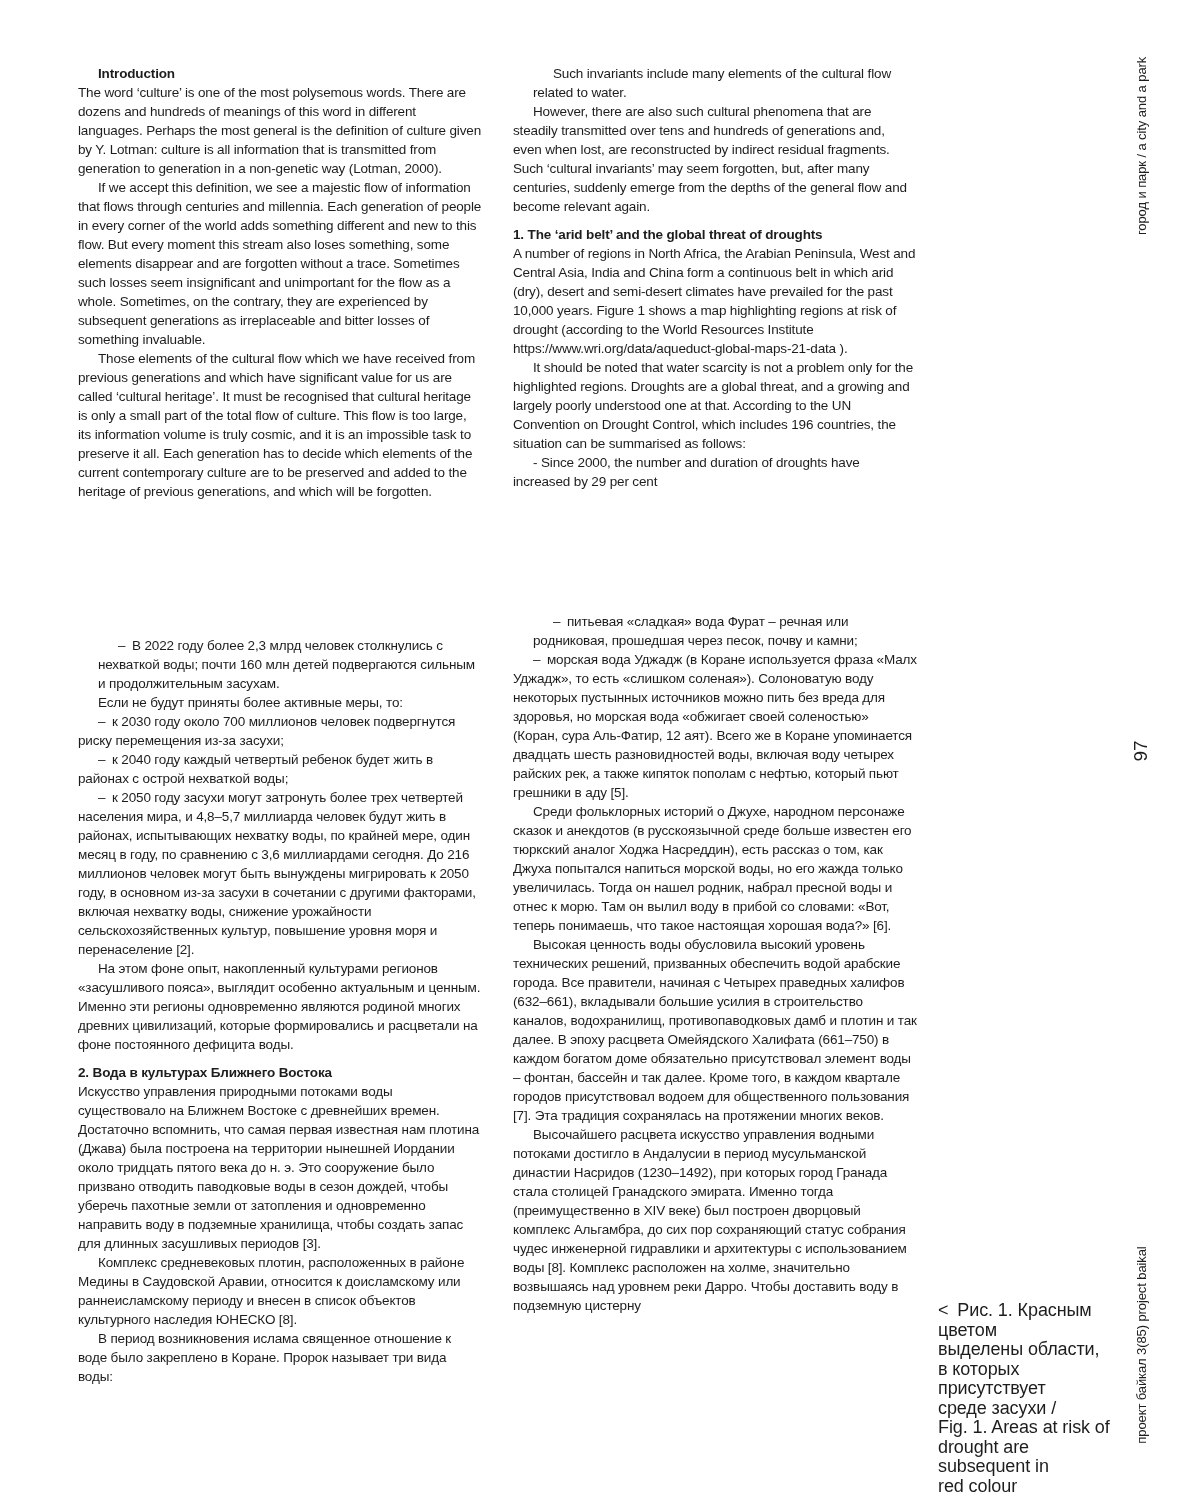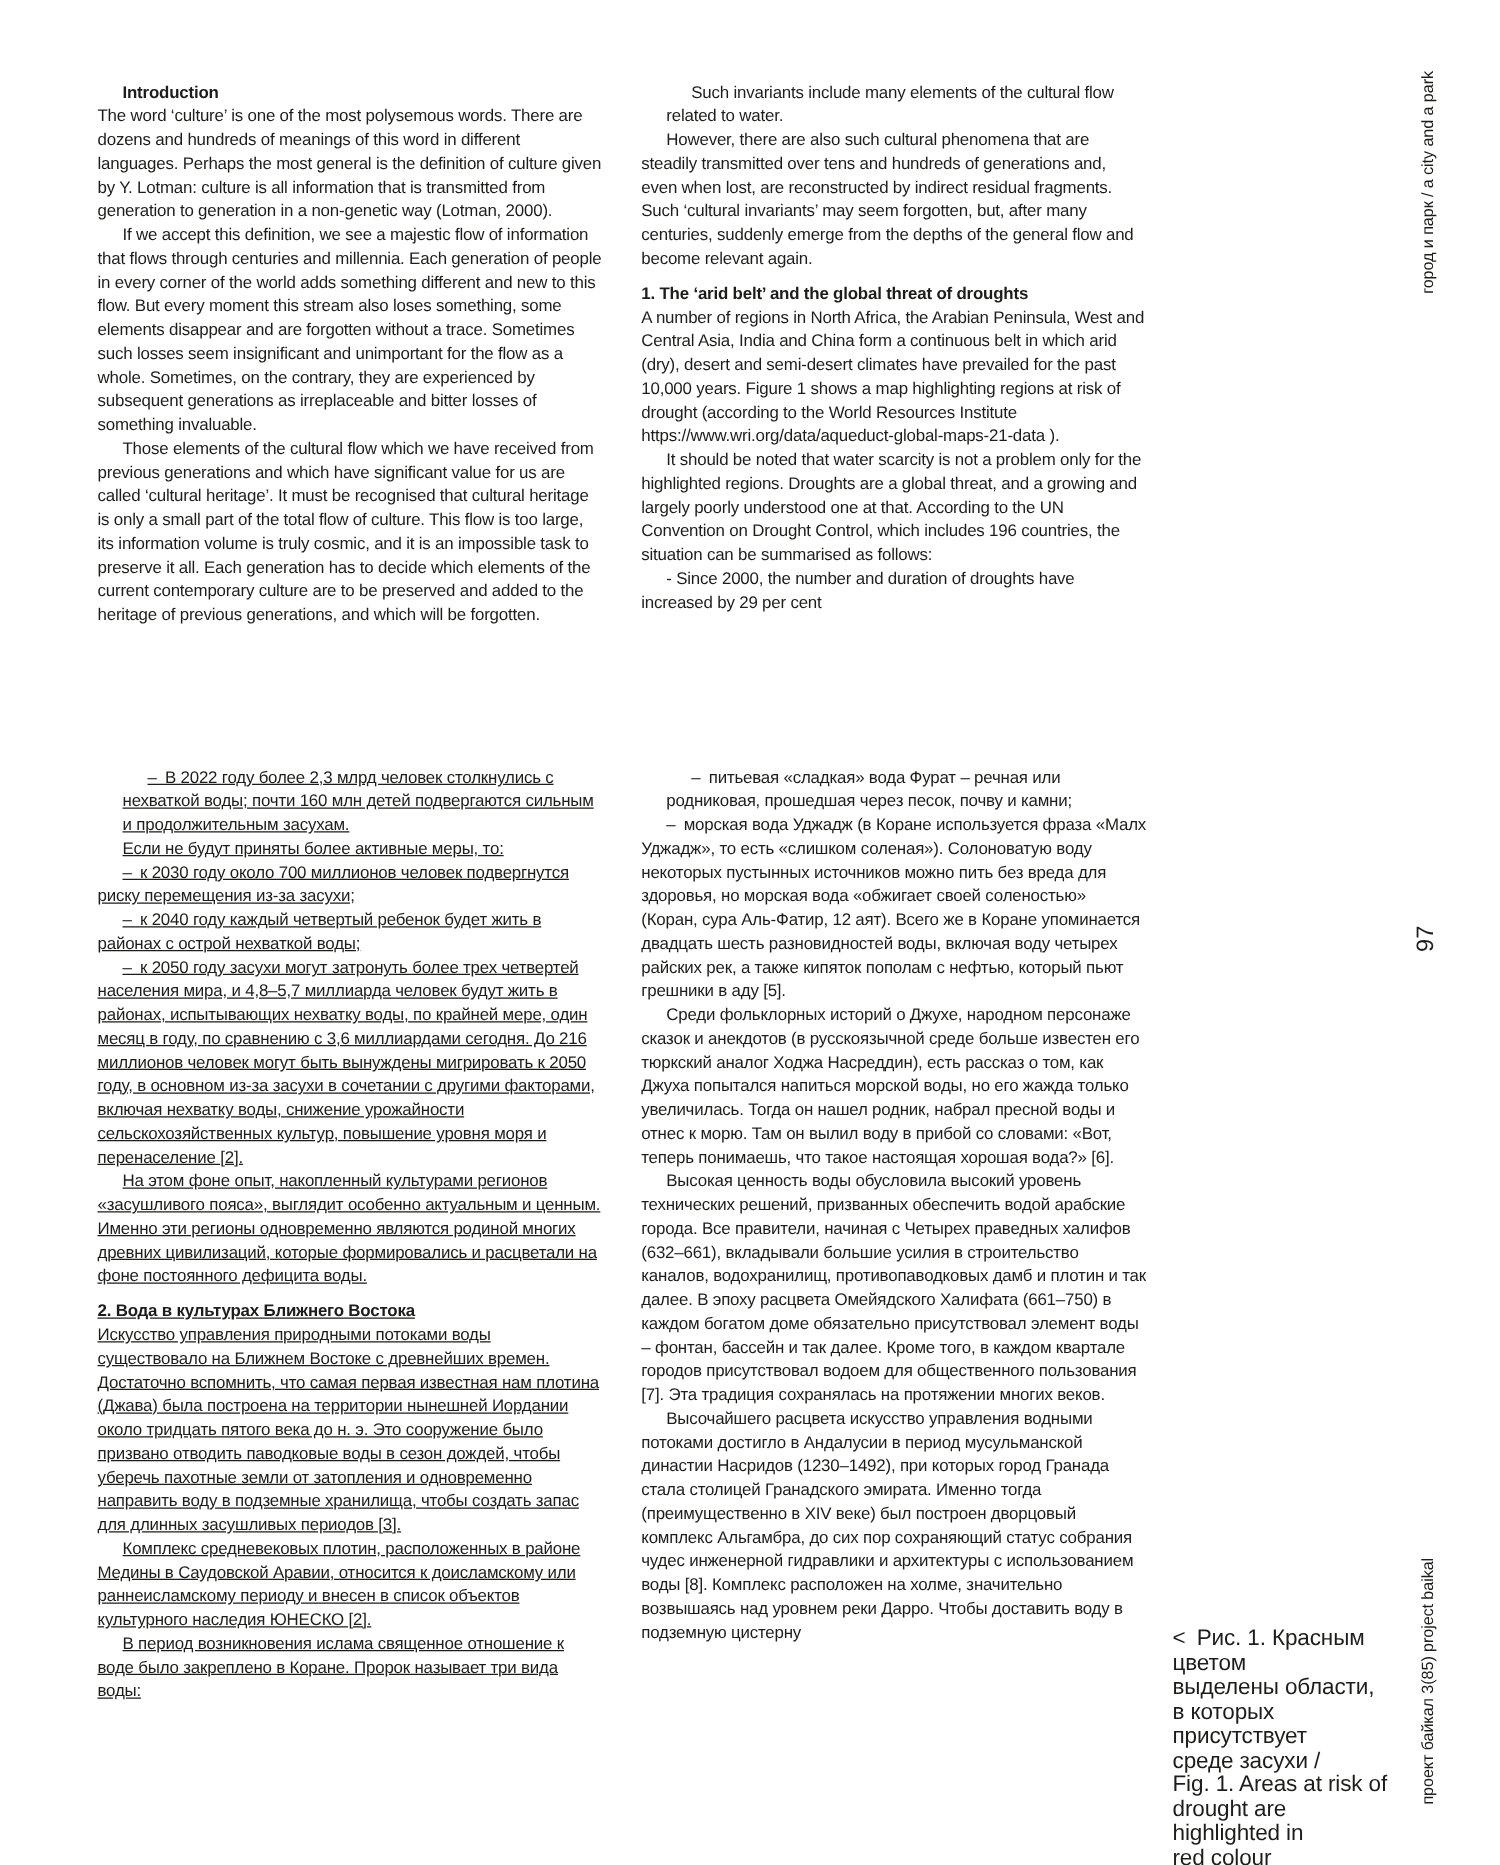--- a/index.html
+++ b/index.html
@@ -15,21 +15,21 @@
   .col{
     position:absolute;
     width:404px;
     font-size:13.5px;
     line-height:19px;
     letter-spacing:-0.15px;
     text-align:left;
   }
   #col-en-left{left:78px;top:64px;}
   #col-en-right{left:513px;top:64px;}
-  #col-ru-left{left:78px;top:612px;text-decoration:underline;}
+  #col-ru-left{left:78px;top:636px;}
   #col-ru-right{left:513px;top:612px;}
   .blk{margin:0;}
   .blk.heading{font-weight:700;margin-top:9px;}
   .col .blk:first-child{margin-top:0;padding-left:20px;}
   .blk.p-indent{text-indent:20px;}
   .caption{
     position:absolute;
     left:938px;top:1301px;width:175px;
     font-size:18px;line-height:19.5px;
     letter-spacing:-0.1px;
@@ -78,39 +78,39 @@
 
   <div class="col" id="col-ru-left">
       <div class="blk p-indent">– В 2022 году более 2,3 млрд человек столкнулись с нехваткой воды; почти 160 млн детей подвергаются сильным и продолжительным засухам.</div>
       <div class="blk p-indent">Если не будут приняты более активные меры, то:</div>
       <div class="blk p-indent">– к 2030 году около 700 миллионов человек подвергнутся риску перемещения из-за засухи;</div>
       <div class="blk p-indent">– к 2040 году каждый четвертый ребенок будет жить в районах с острой нехваткой воды;</div>
       <div class="blk p-indent">– к 2050 году засухи могут затронуть более трех четвертей населения мира, и 4,8–5,7 миллиарда человек будут жить в районах, испытывающих нехватку воды, по крайней мере, один месяц в году, по сравнению с 3,6 миллиардами сегодня. До 216 миллионов человек могут быть вынуждены мигрировать к 2050 году, в основном из-за засухи в сочетании с другими факторами, включая нехватку воды, снижение урожайности сельскохозяйственных культур, повышение уровня моря и перенаселение [2].</div>
       <div class="blk p-indent">На этом фоне опыт, накопленный культурами регионов «засушливого пояса», выглядит особенно актуальным и ценным. Именно эти регионы одновременно являются родиной многих древних цивилизаций, которые формировались и расцветали на фоне постоянного дефицита воды.</div>
       <div class="blk heading">2. Вода в культурах Ближнего Востока</div>
       <div class="blk p">Искусство управления природными потоками воды существовало на Ближнем Востоке с древнейших времен. Достаточно вспомнить, что самая первая известная нам плотина (Джава) была построена на территории нынешней Иордании около тридцать пятого века до н. э. Это сооружение было призвано отводить паводковые воды в сезон дождей, чтобы уберечь пахотные земли от затопления и одновременно направить воду в подземные хранилища, чтобы создать запас для длинных засушливых периодов [3].</div>
-      <div class="blk p-indent">Комплекс средневековых плотин, расположенных в районе Медины в Саудовской Аравии, относится к доисламскому или раннеисламскому периоду и внесен в список объектов культурного наследия ЮНЕСКО [2].</div>
+      <div class="blk p-indent">Комплекс средневековых плотин, расположенных в районе Медины в Саудовской Аравии, относится к доисламскому или раннеисламскому периоду и внесен в список объектов культурного наследия ЮНЕСКО [8].</div>
       <div class="blk p-indent">В период возникновения ислама священное отношение к воде было закреплено в Коране. Пророк называет три вида воды:</div>
     </div>
 
   <div class="col" id="col-ru-right">
       <div class="blk p-indent">– питьевая «сладкая» вода Фурат – речная или родниковая, прошедшая через песок, почву и камни;</div>
       <div class="blk p-indent">– морская вода Уджадж (в Коране используется фраза «Малх Уджадж», то есть «слишком соленая»). Солоноватую воду некоторых пустынных источников можно пить без вреда для здоровья, но морская вода «обжигает своей соленостью» (Коран, сура Аль-Фатир, 12 аят). Всего же в Коране упоминается двадцать шесть разновидностей воды, включая воду четырех райских рек, а также кипяток пополам с нефтью, который пьют грешники в аду [5].</div>
       <div class="blk p-indent">Среди фольклорных историй о Джухе, народном персонаже сказок и анекдотов (в русскоязычной среде больше известен его тюркский аналог Ходжа Насреддин), есть рассказ о том, как Джуха попытался напиться морской воды, но его жажда только увеличилась. Тогда он нашел родник, набрал пресной воды и отнес к морю. Там он вылил воду в прибой со словами: «Вот, теперь понимаешь, что такое настоящая хорошая вода?» [6].</div>
       <div class="blk p-indent">Высокая ценность воды обусловила высокий уровень технических решений, призванных обеспечить водой арабские города. Все правители, начиная с Четырех праведных халифов (632–661), вкладывали большие усилия в строительство каналов, водохранилищ, противопаводковых дамб и плотин и так далее. В эпоху расцвета Омейядского Халифата (661–750) в каждом богатом доме обязательно присутствовал элемент воды – фонтан, бассейн и так далее. Кроме того, в каждом квартале городов присутствовал водоем для общественного пользования [7]. Эта традиция сохранялась на протяжении многих веков.</div>
       <div class="blk p-indent">Высочайшего расцвета искусство управления водными потоками достигло в Андалусии в период мусульманской династии Насридов (1230–1492), при которых город Гранада стала столицей Гранадского эмирата. Именно тогда (преимущественно в XIV веке) был построен дворцовый комплекс Альгамбра, до сих пор сохраняющий статус собрания чудес инженерной гидравлики и архитектуры с использованием воды [8]. Комплекс расположен на холме, значительно возвышаясь над уровнем реки Дарро. Чтобы доставить воду в подземную цистерну</div>
     </div>
 
   <div class="caption">
       <div class="cap-line">&lt; Рис. 1. Красным цветом</div>
       <div class="cap-line">выделены области,</div>
       <div class="cap-line">в которых присутствует</div>
       <div class="cap-line">среде засухи /</div>
       <div class="cap-line">Fig. 1. Areas at risk of</div>
-      <div class="cap-line">drought are highlighted in</div>
+      <div class="cap-line">drought are subsequent in</div>
       <div class="cap-line">red colour</div>
     </div>
 
   <div class="vert" id="rubric-top">город и парк / a city and a park</div>
 
   <div id="page-number">97</div>
 
   <div class="vert" id="journal-bottom">проект байкал 3(85) project baikal</div>
 
 </div>

